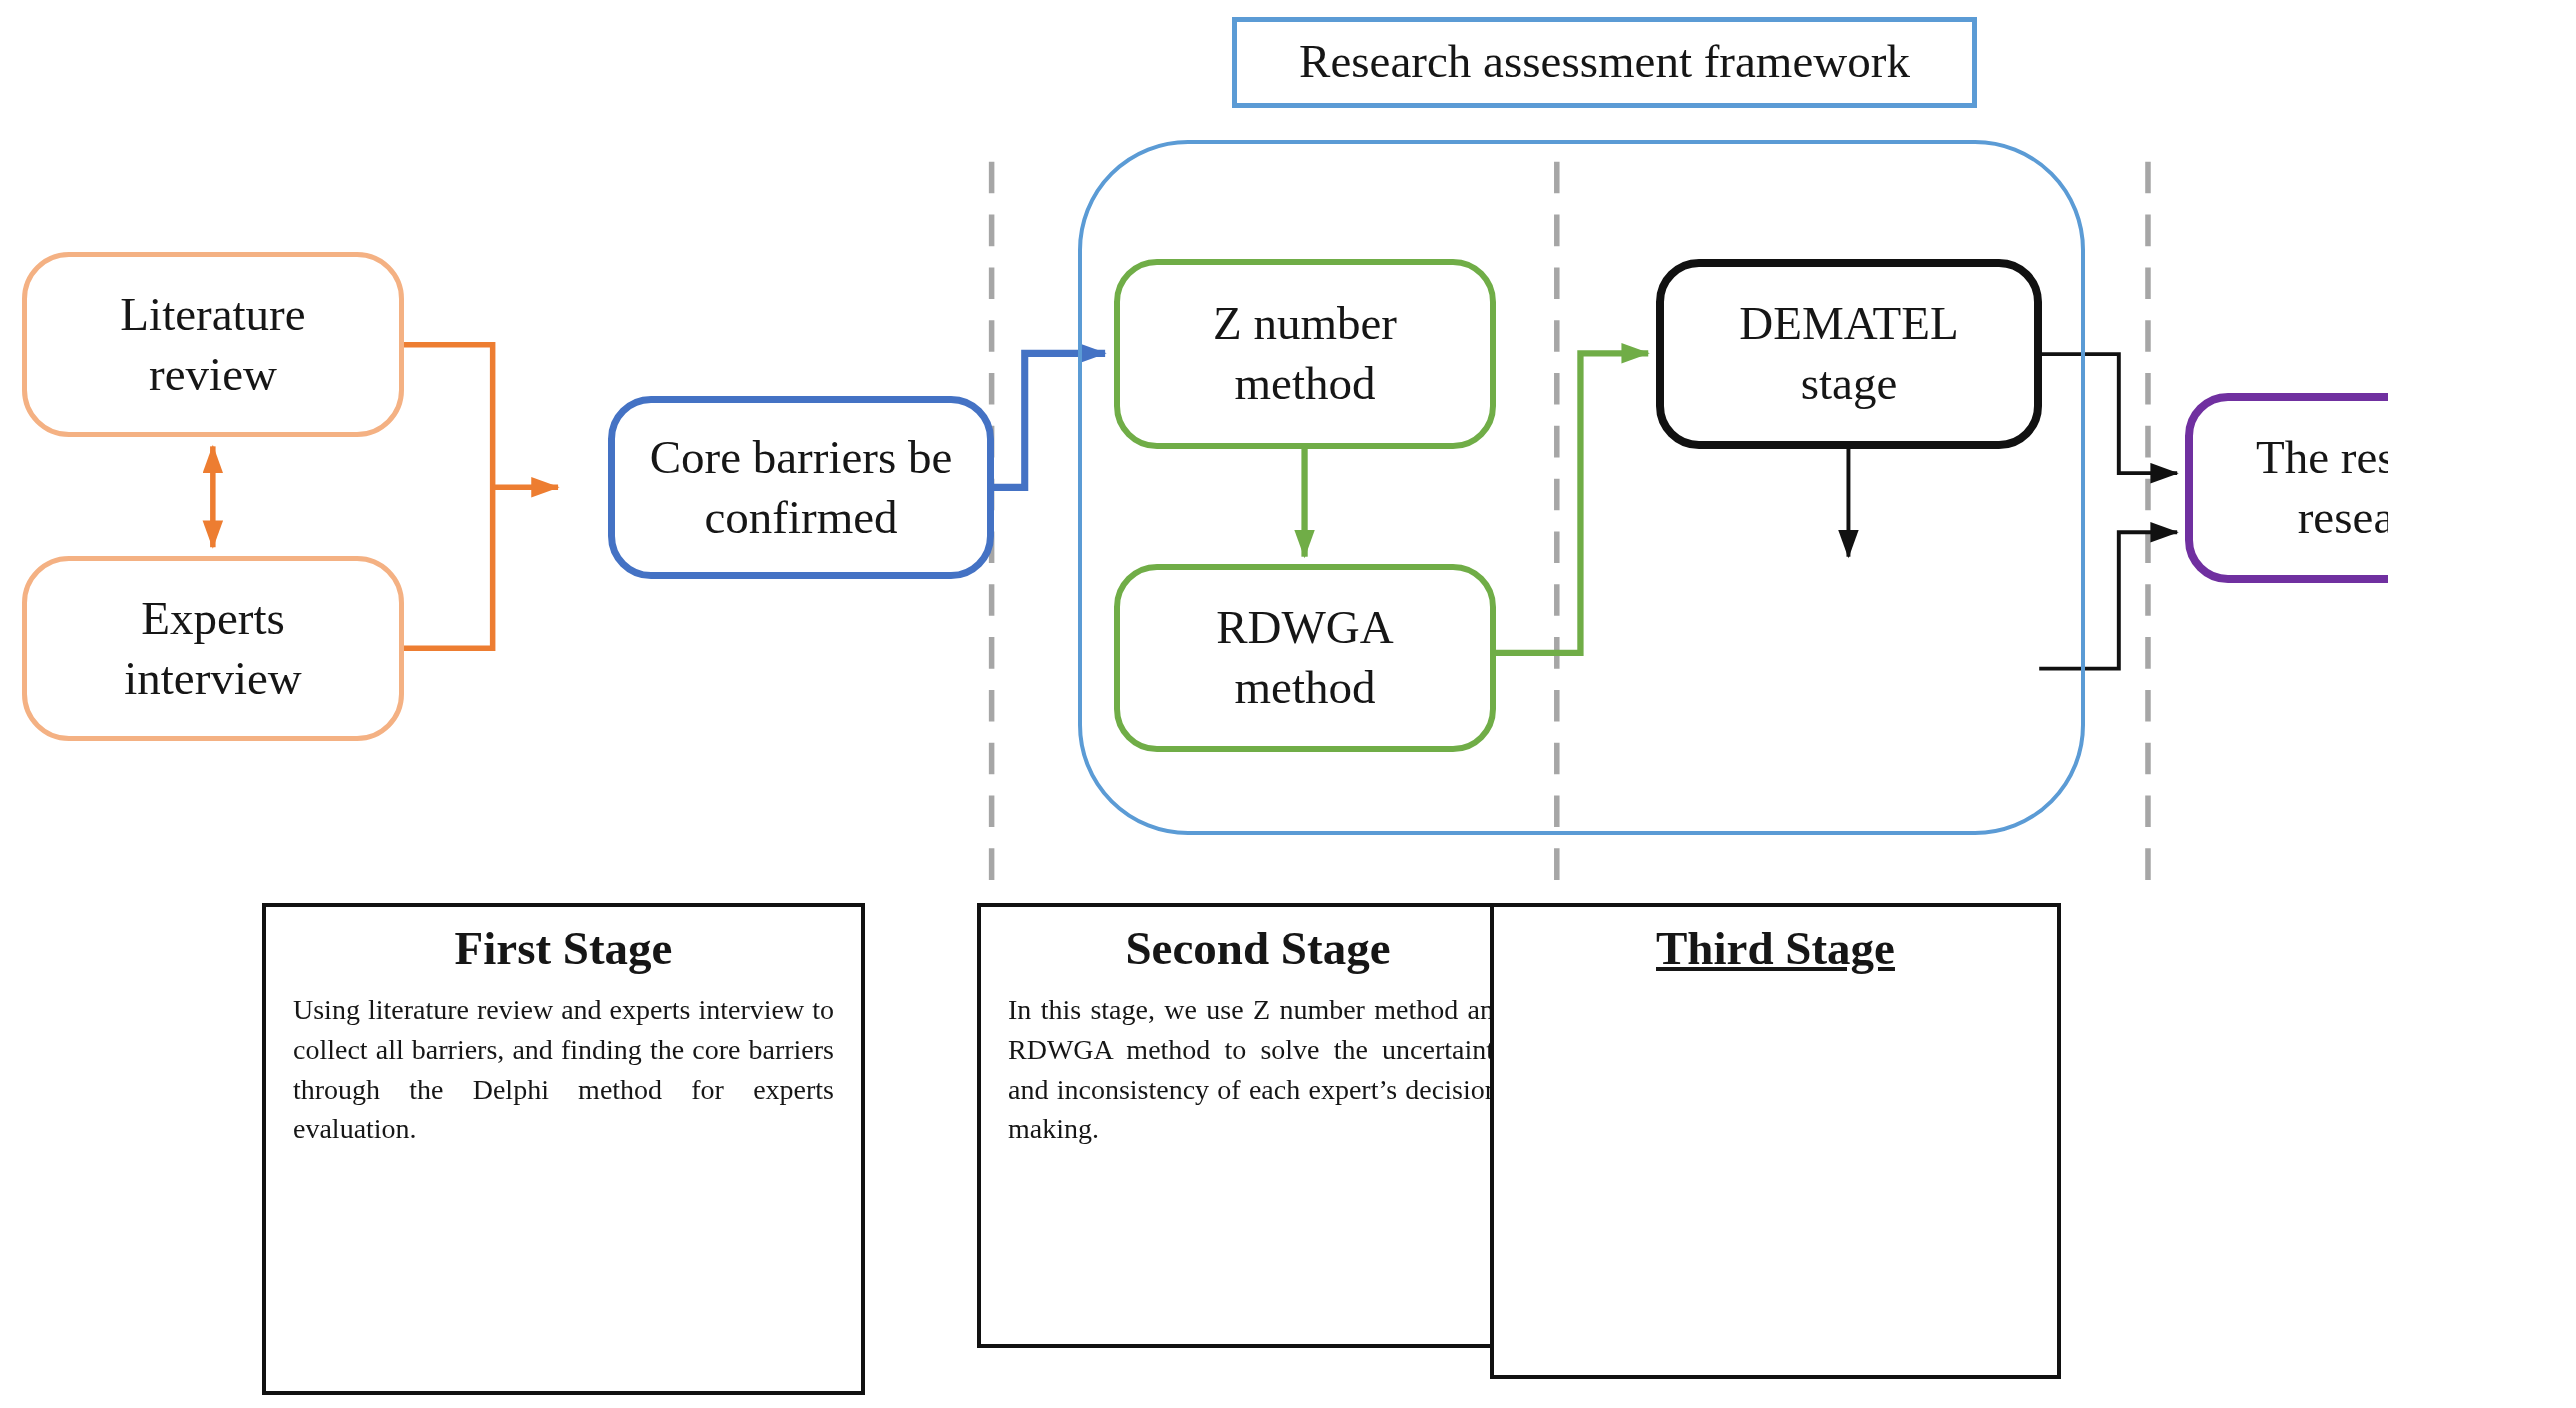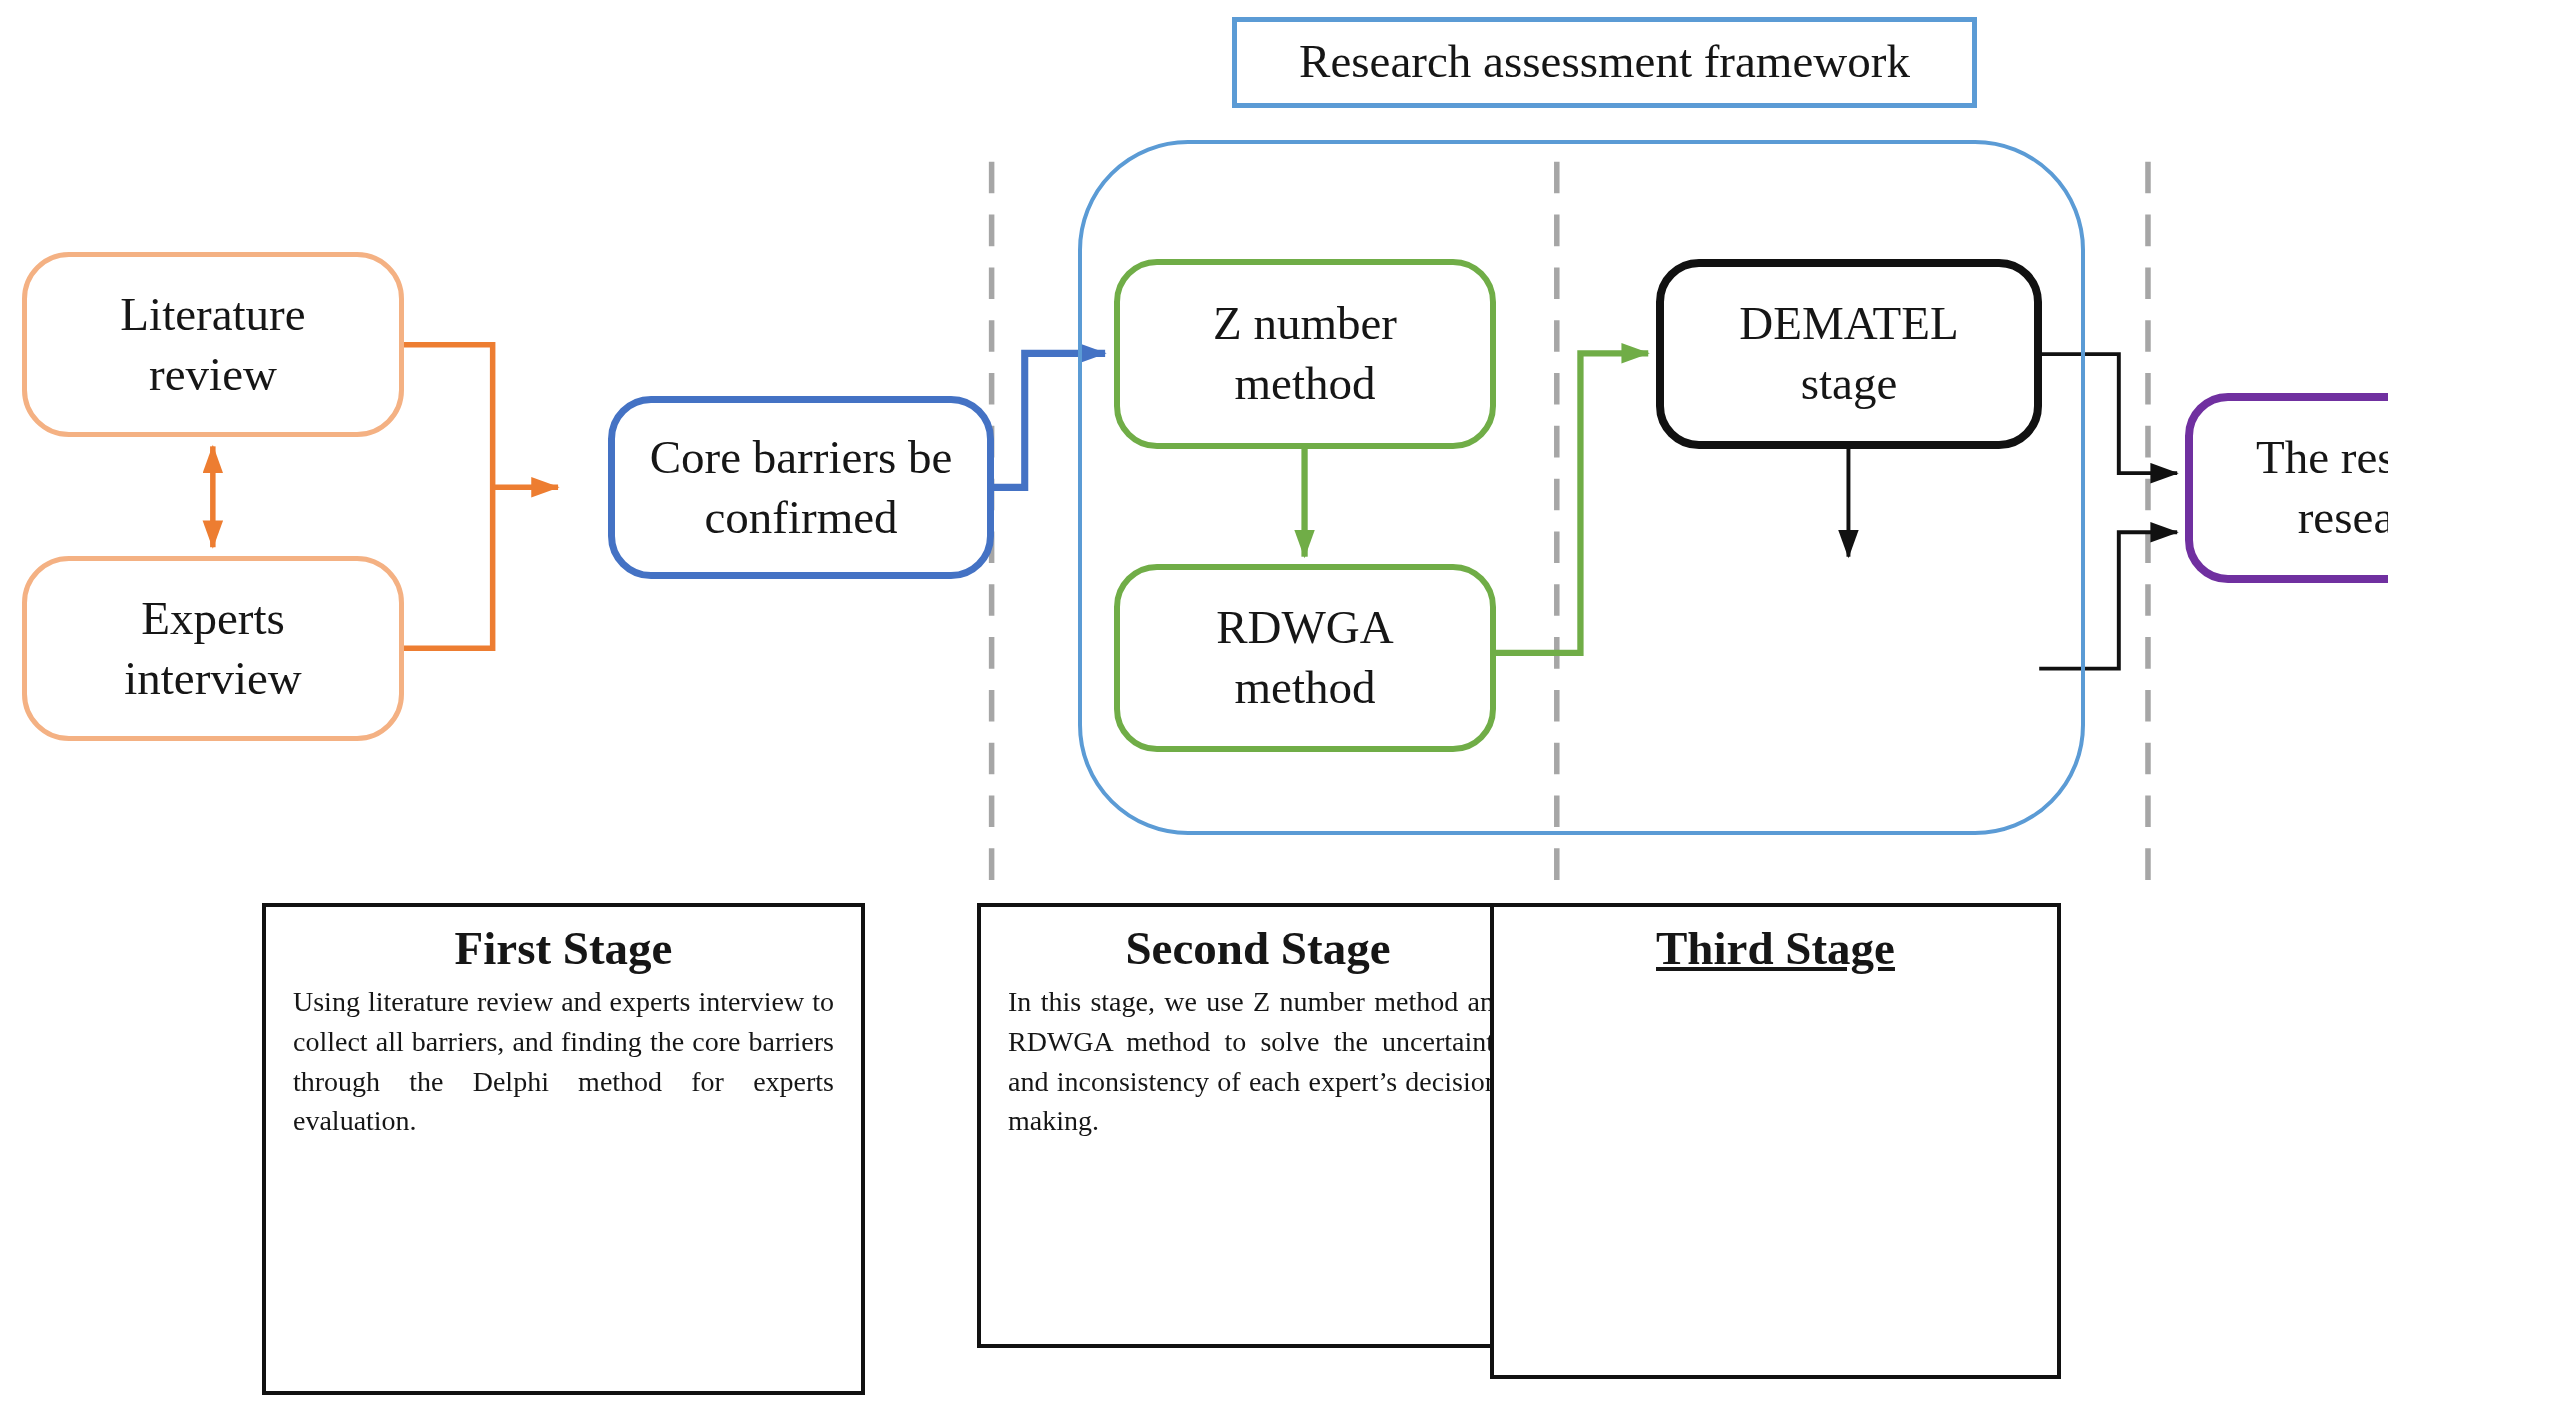--- a/index.html
+++ b/index.html
@@ -47,21 +47,21 @@
     border:8px solid var(--black,#111111); border-radius:43px;}
   #box-ism{left:1656px; top:564px; width:386px; height:188px;
     border:8px solid var(--black,#111111); border-radius:43px;}
   #box-result{left:2185px; top:393px; width:382px; height:190px;
     border:8px solid var(--purple,#7030A0); border-radius:43px;}
 
   .stage{
     position:absolute; box-sizing:border-box; background:#ffffff;
     border:4.7px solid var(--black,#111111); padding:14px 27px 8px 27px;
   }
-  .stage-title{display:block; text-align:center; font-weight:bold; font-size:47px; line-height:1.15; margin-bottom:7px;}
+  .stage-title{display:block; text-align:center; font-weight:bold; font-size:47px; line-height:1.15; margin-bottom:15px;}
   .stage-body{display:block; font-size:28px; line-height:1.42; text-align:justify;}
   #stage-1{left:262px; top:903px; width:603px; height:492px;}
   #stage-2{left:977px; top:903px; width:562px; height:445px;}
   #stage-3{left:1490px; top:903px; width:571px; height:476px;text-decoration:underline;}
 </style>
 </head>
 <body>
 
 <div id="canvas">
 

